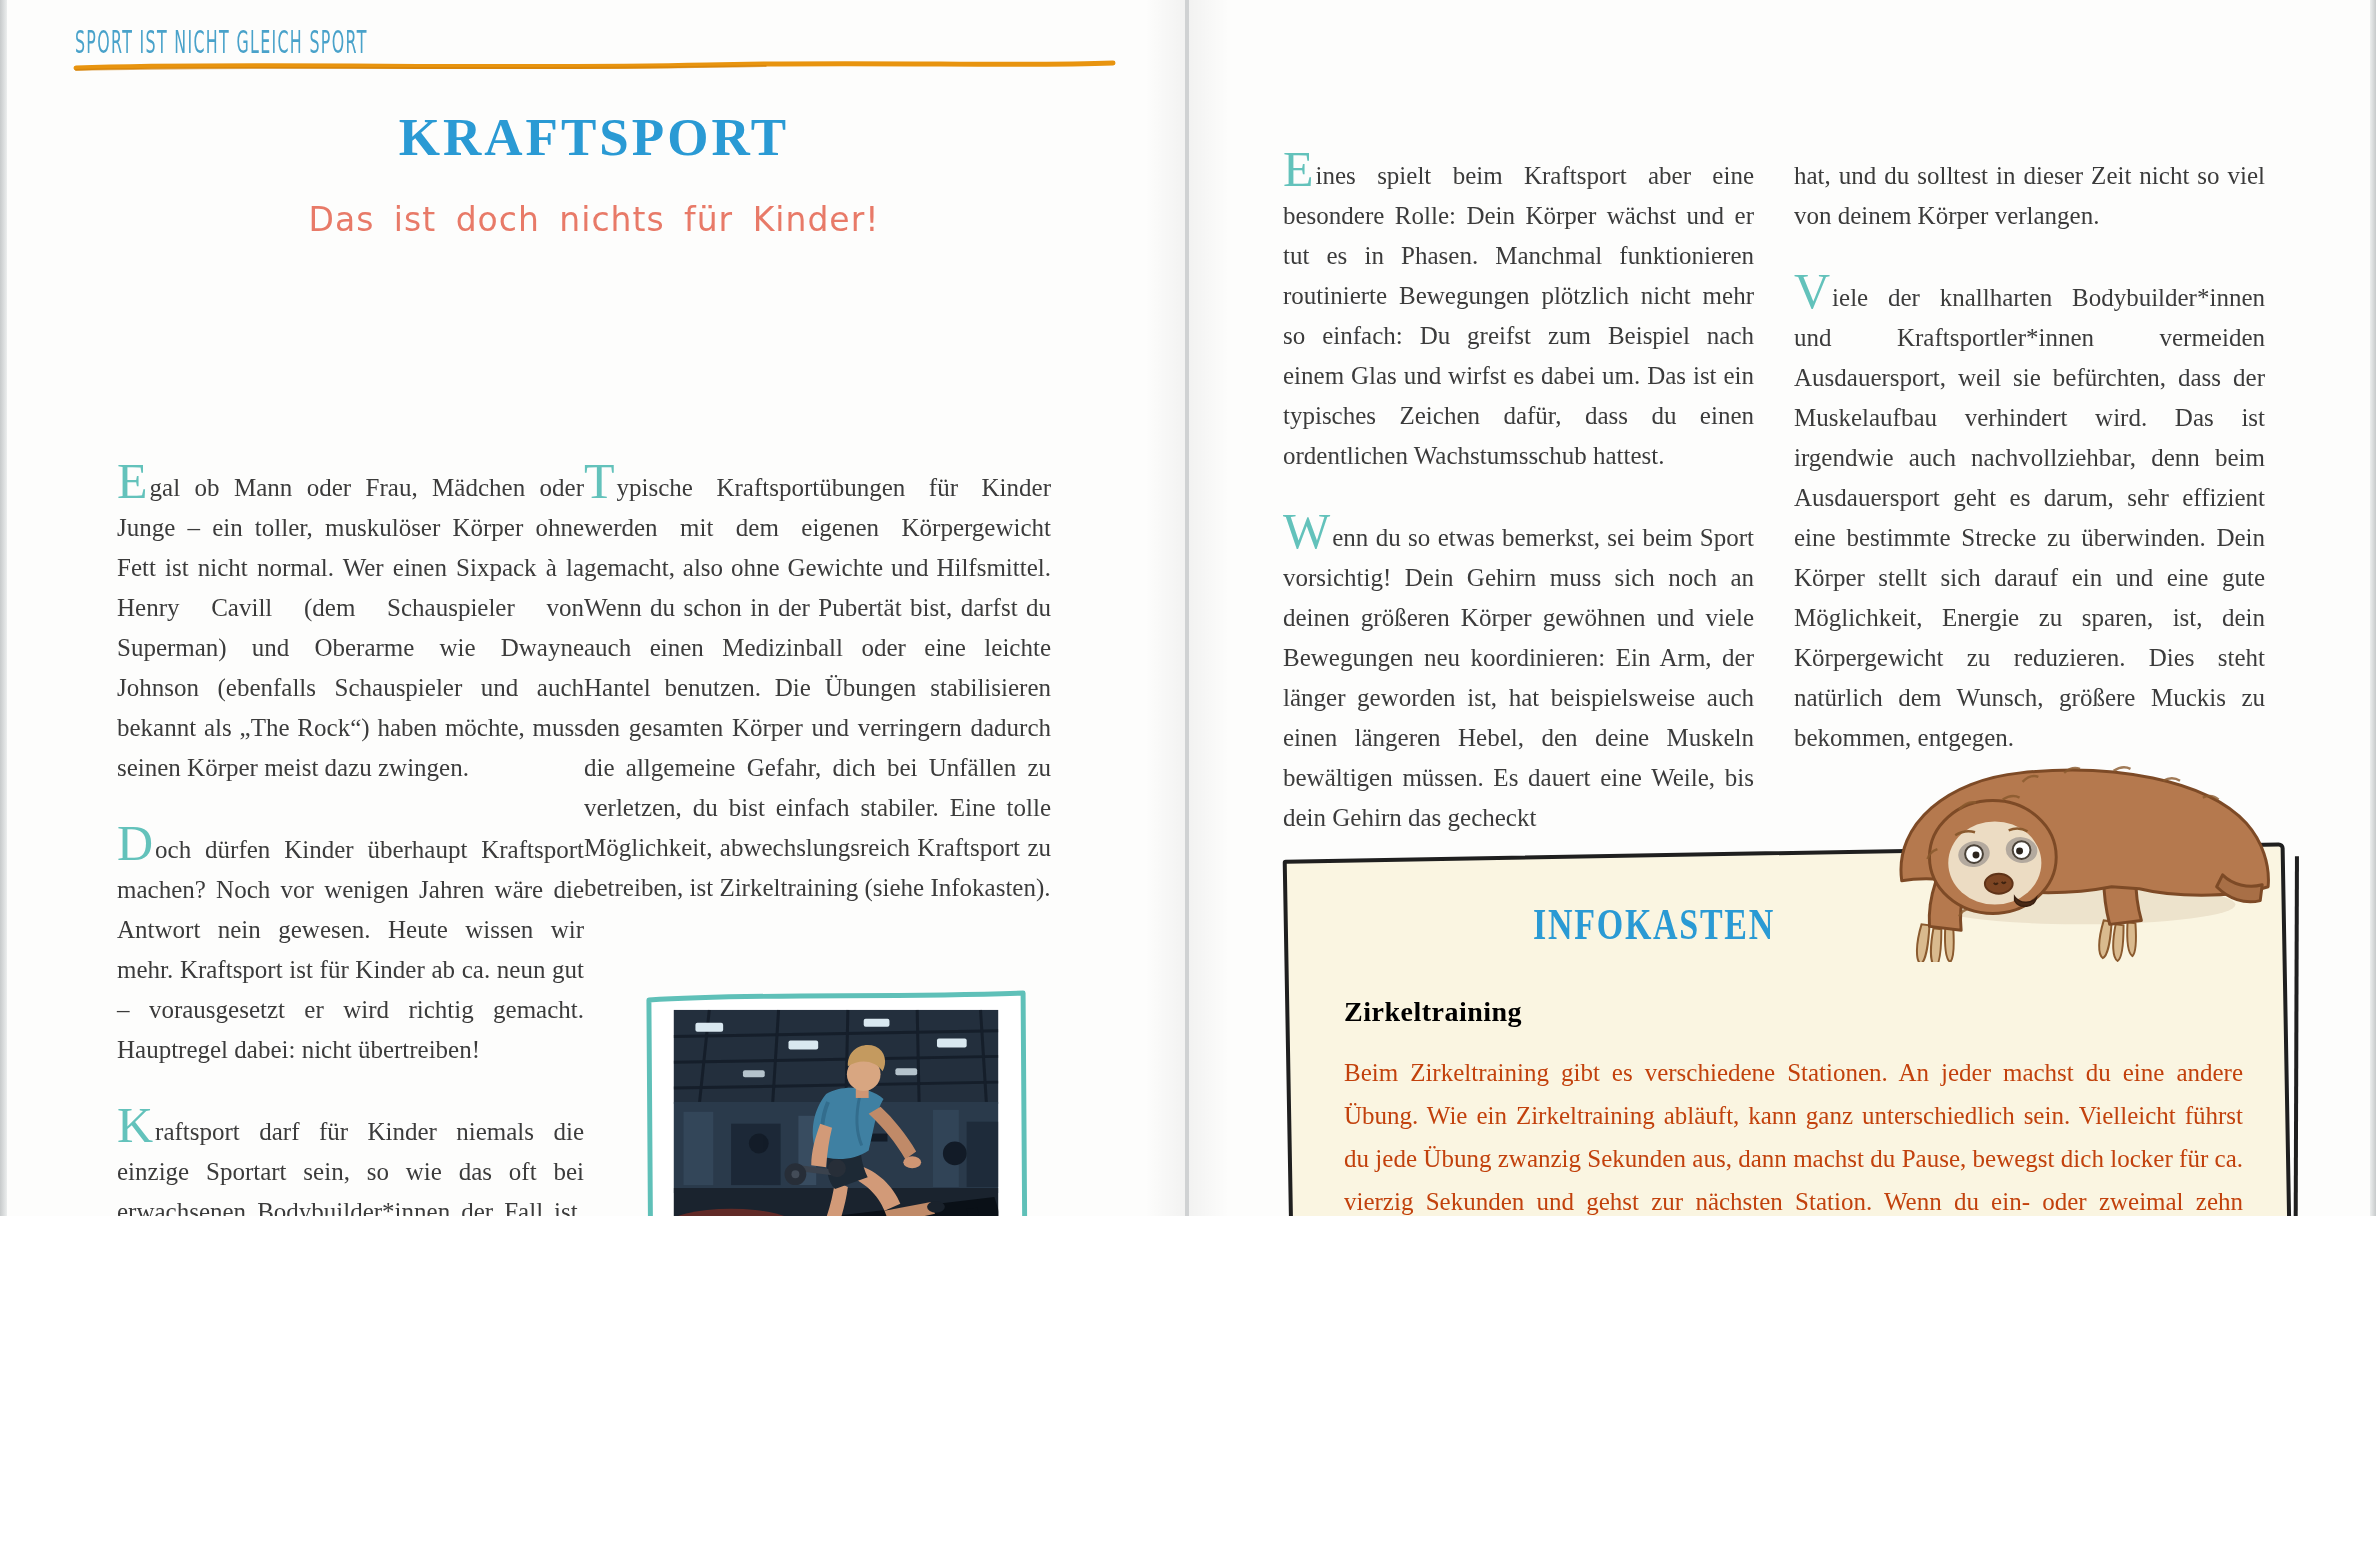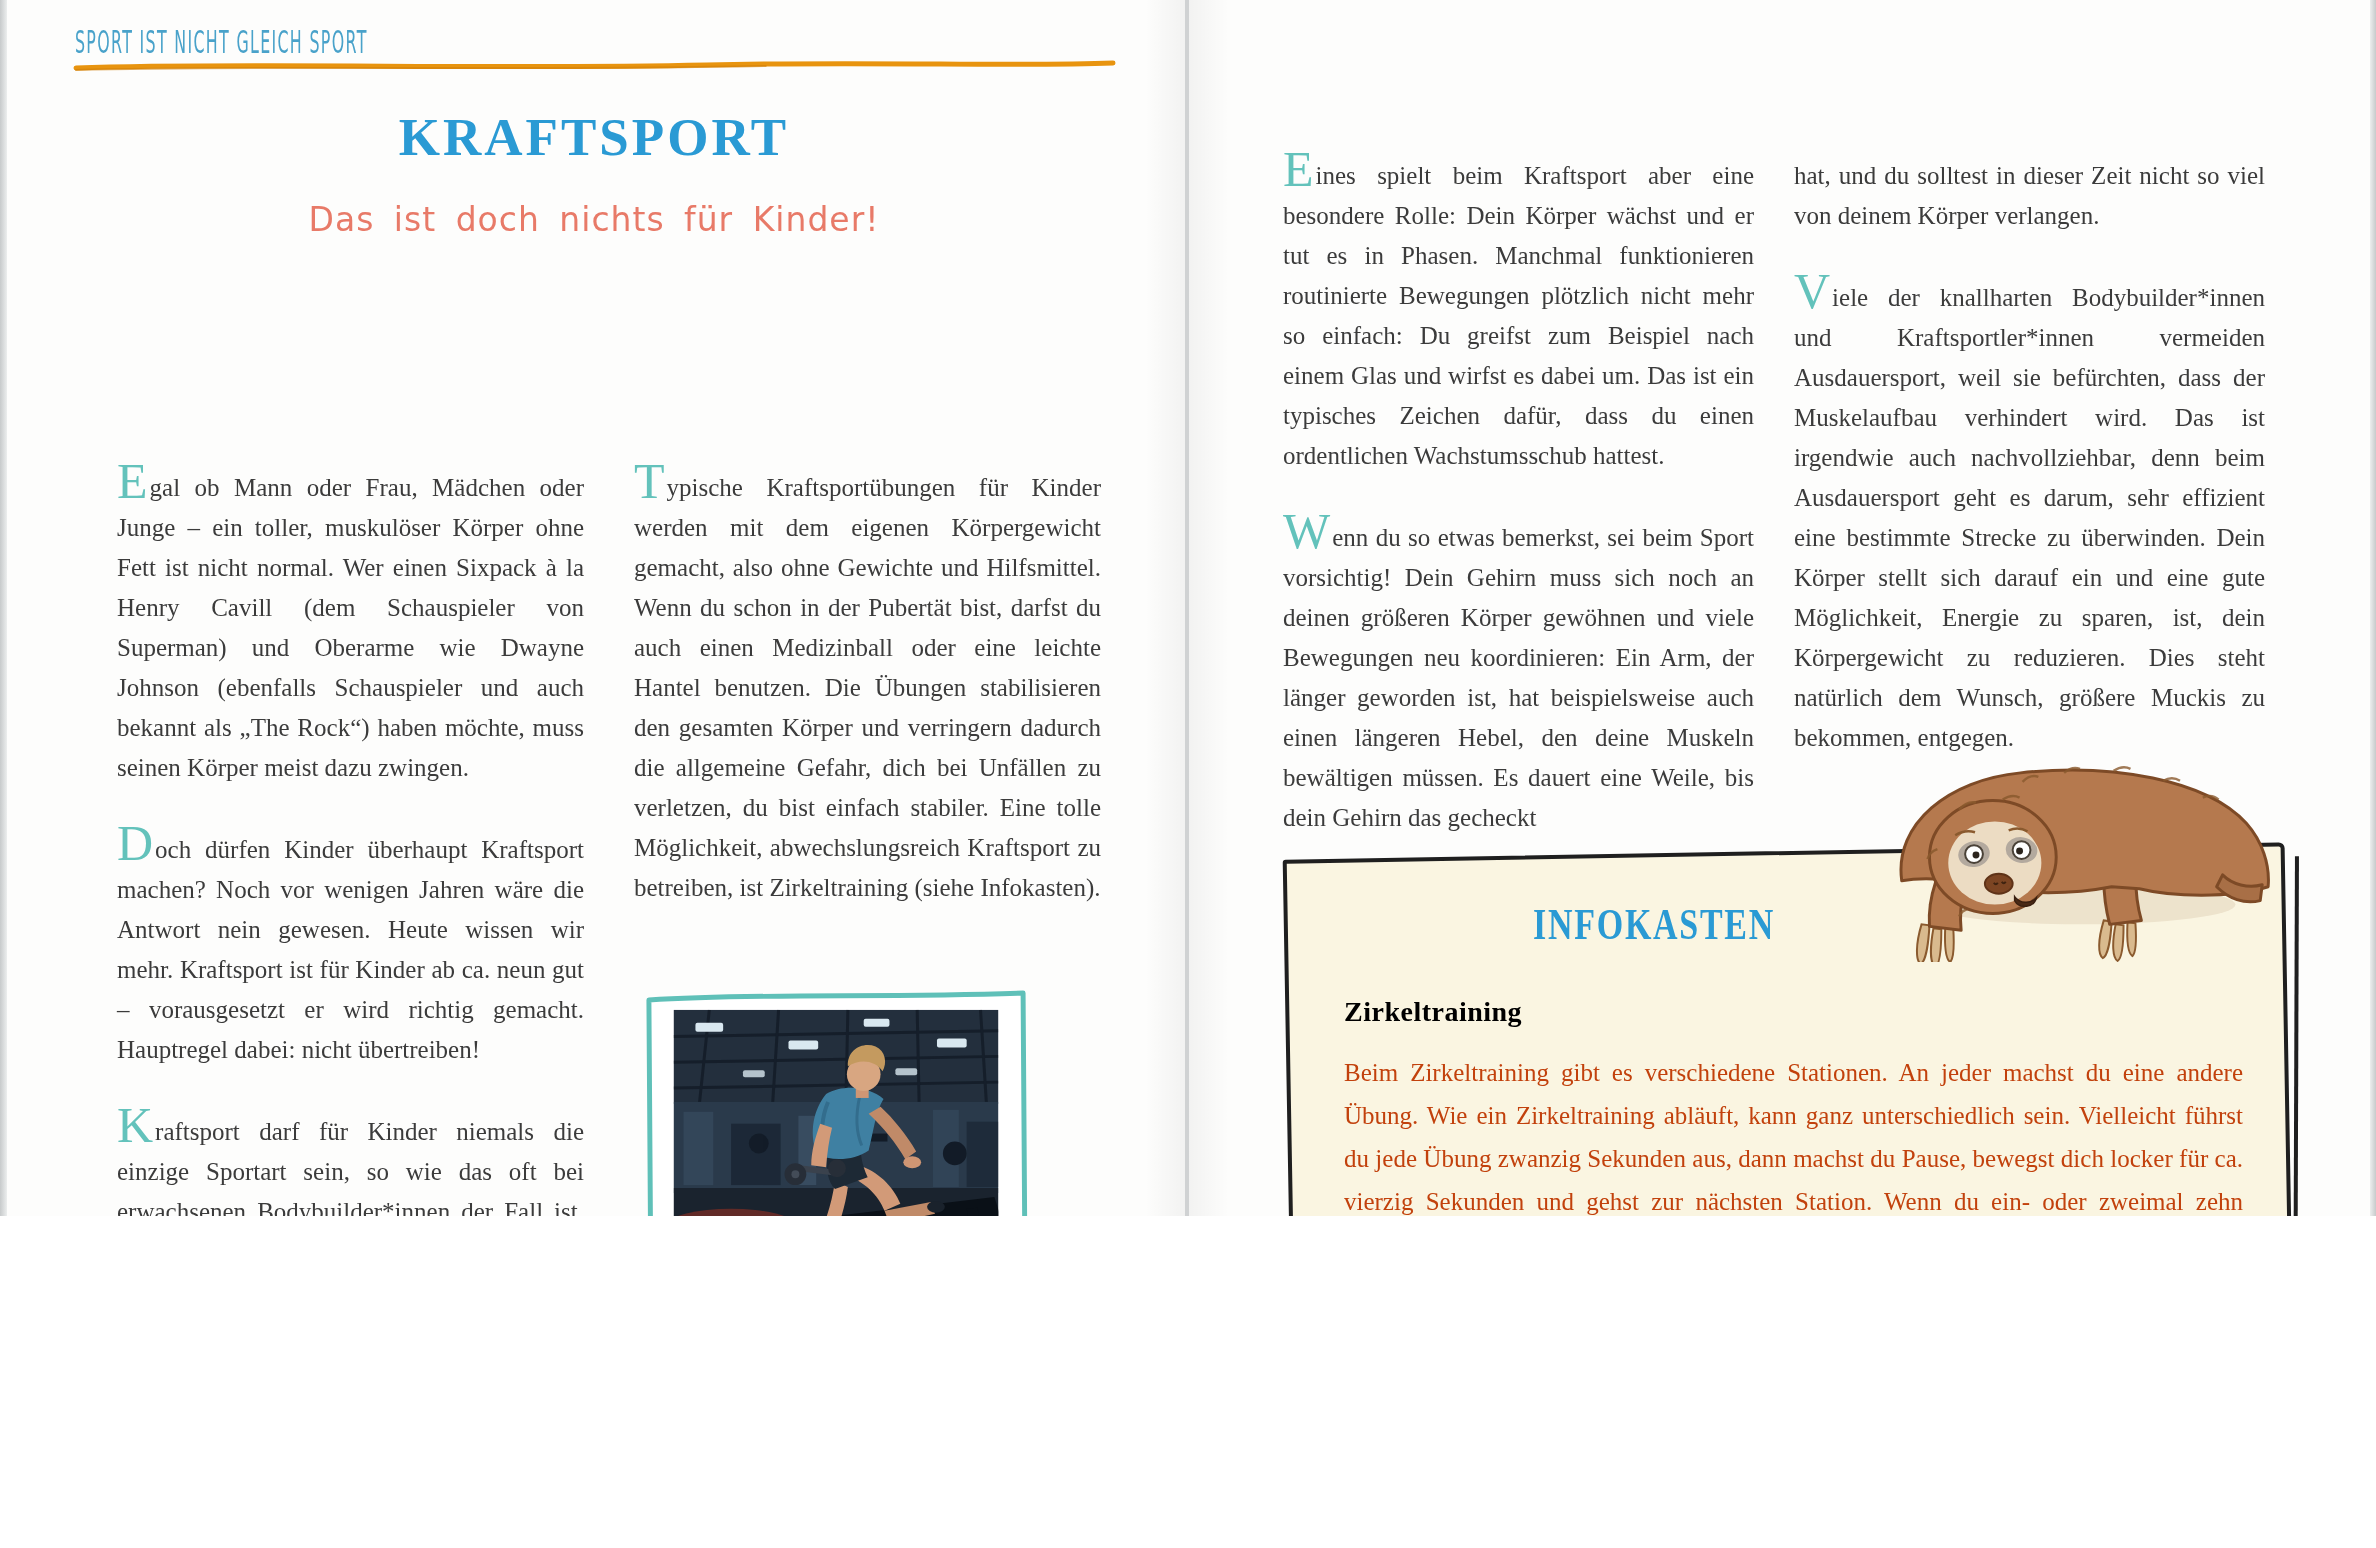--- a/index.html
+++ b/index.html
@@ -29,21 +29,21 @@
     font-family:"Liberation Serif","DejaVu Serif",serif; font-weight:bold;
     font-size:53px; letter-spacing:3px; color:var(--accent-blue,#2a9ad4);
   }
   .subtitle {
     position:absolute; left:0; top:200px; width:1188px; margin:0; text-align:center;
     font-family:"DejaVu Sans",cursive; font-weight:400;
     font-size:33px; letter-spacing:1px; word-spacing:8px; color:var(--subtitle-salmon,#e87a68);
   }
 
   .cols { position:absolute; display:flex; }
-  .cols-left  { left:117px;  top:468px; gap:50px; }
+  .cols-left  { left:117px;  top:468px; }
   .cols-right { left:1283px; top:156px; gap:40px; }
   .cols-left  .col { width:467px; }
   .cols-right .col { width:471px; }
   .para {
     margin:0 0 42px 0; font-size:25px; line-height:40px; text-align:justify; hyphens:auto;
   }
   .dropcap {
     font-size:50px; line-height:0; color:var(--dropcap-teal,#63c2bb);
     font-family:"Liberation Serif",serif; margin-right:2px; position:relative; top:2px;
   }

